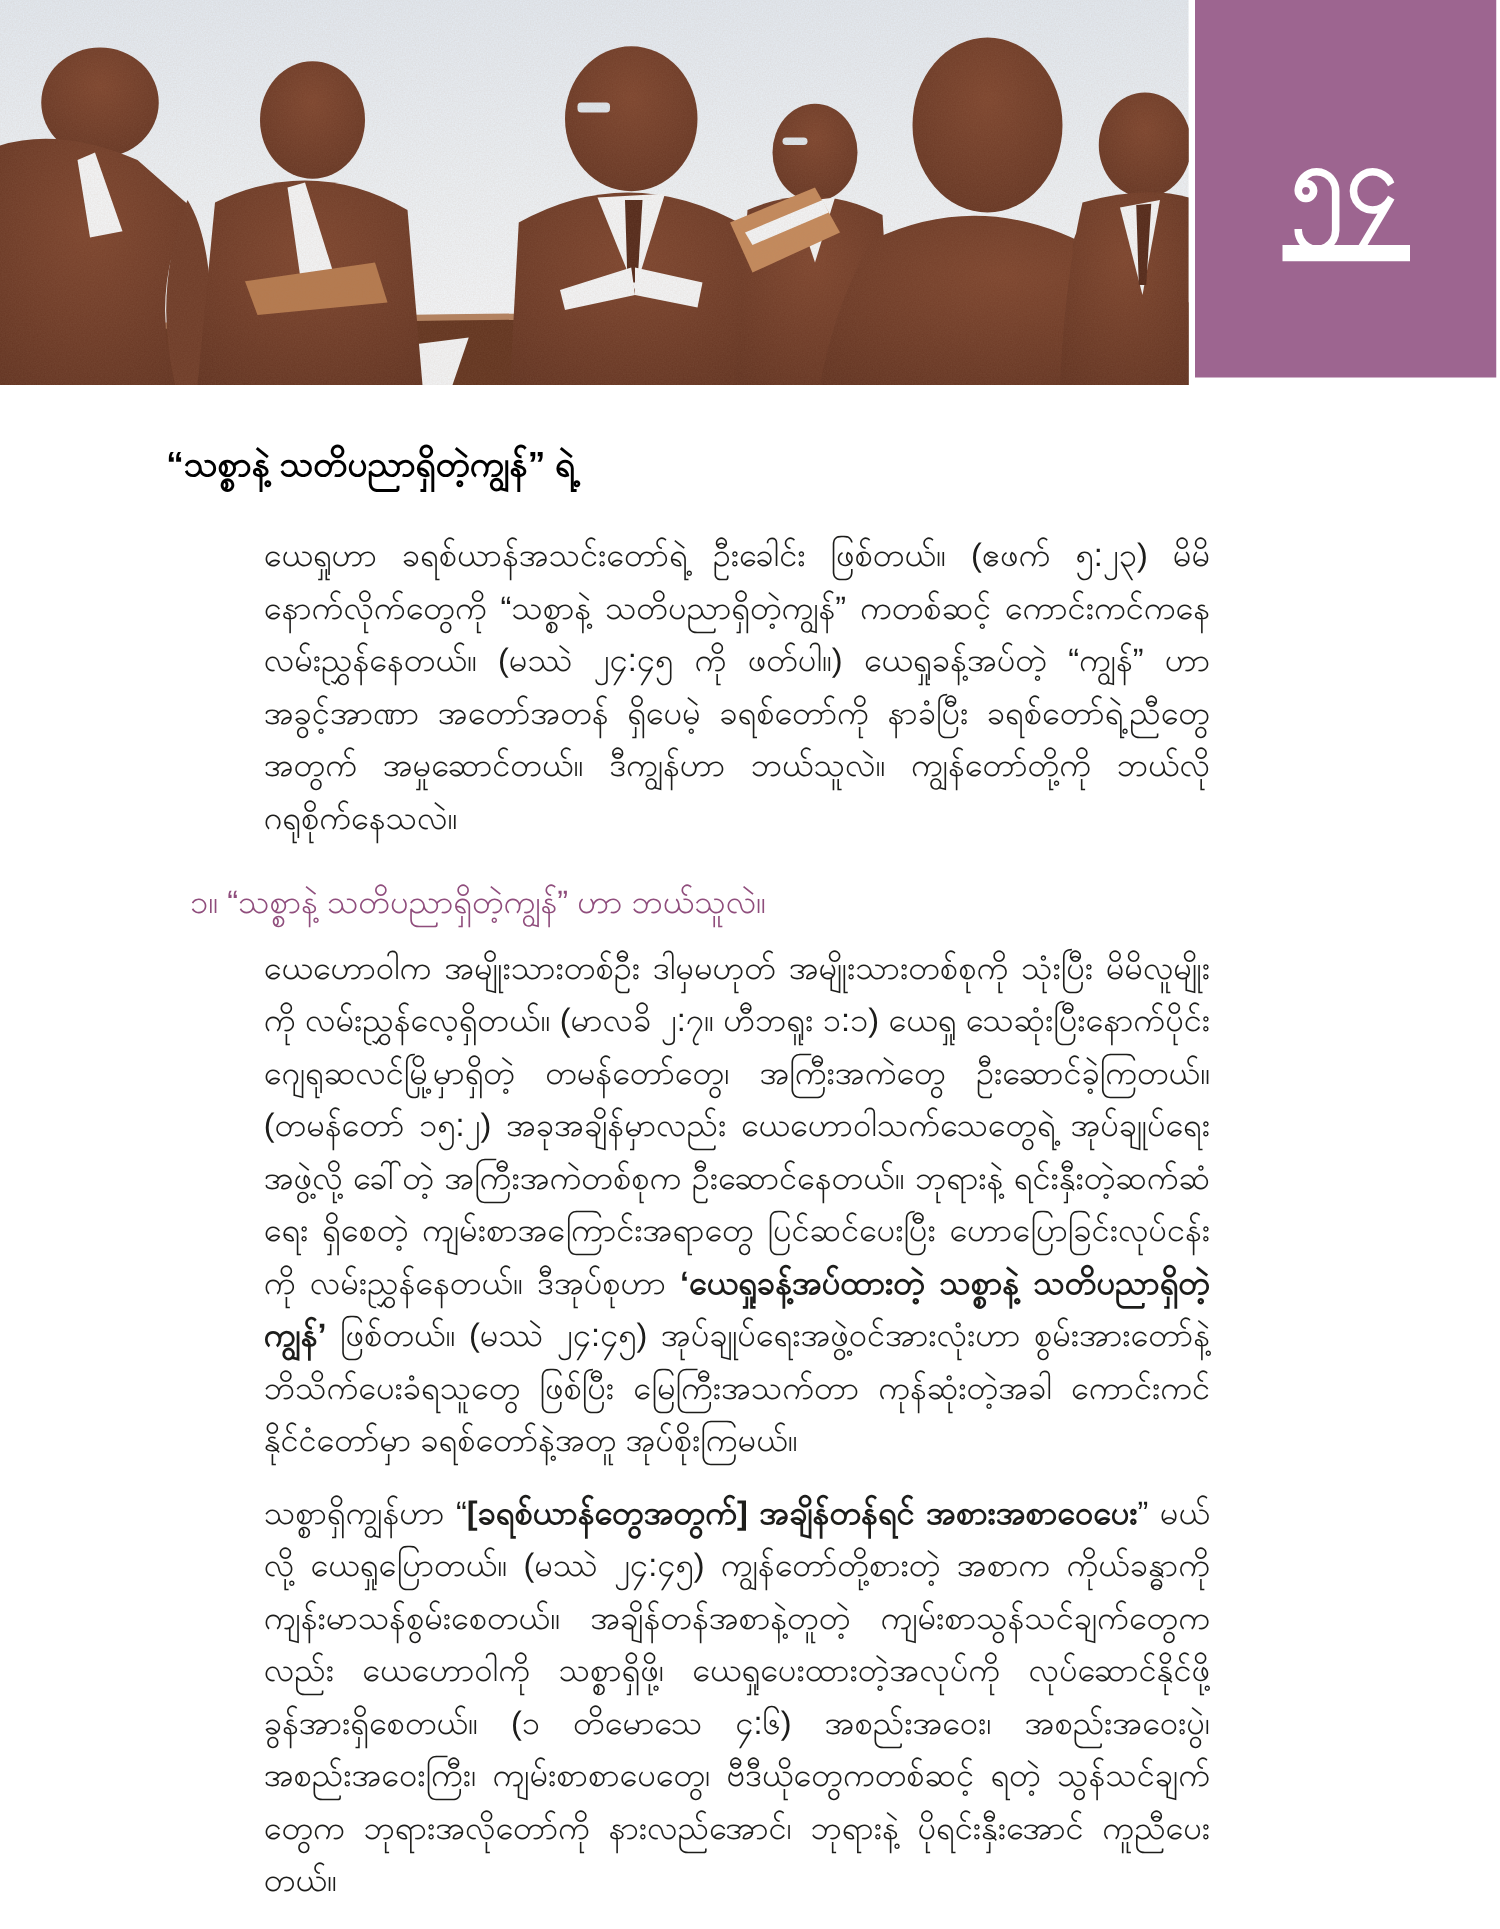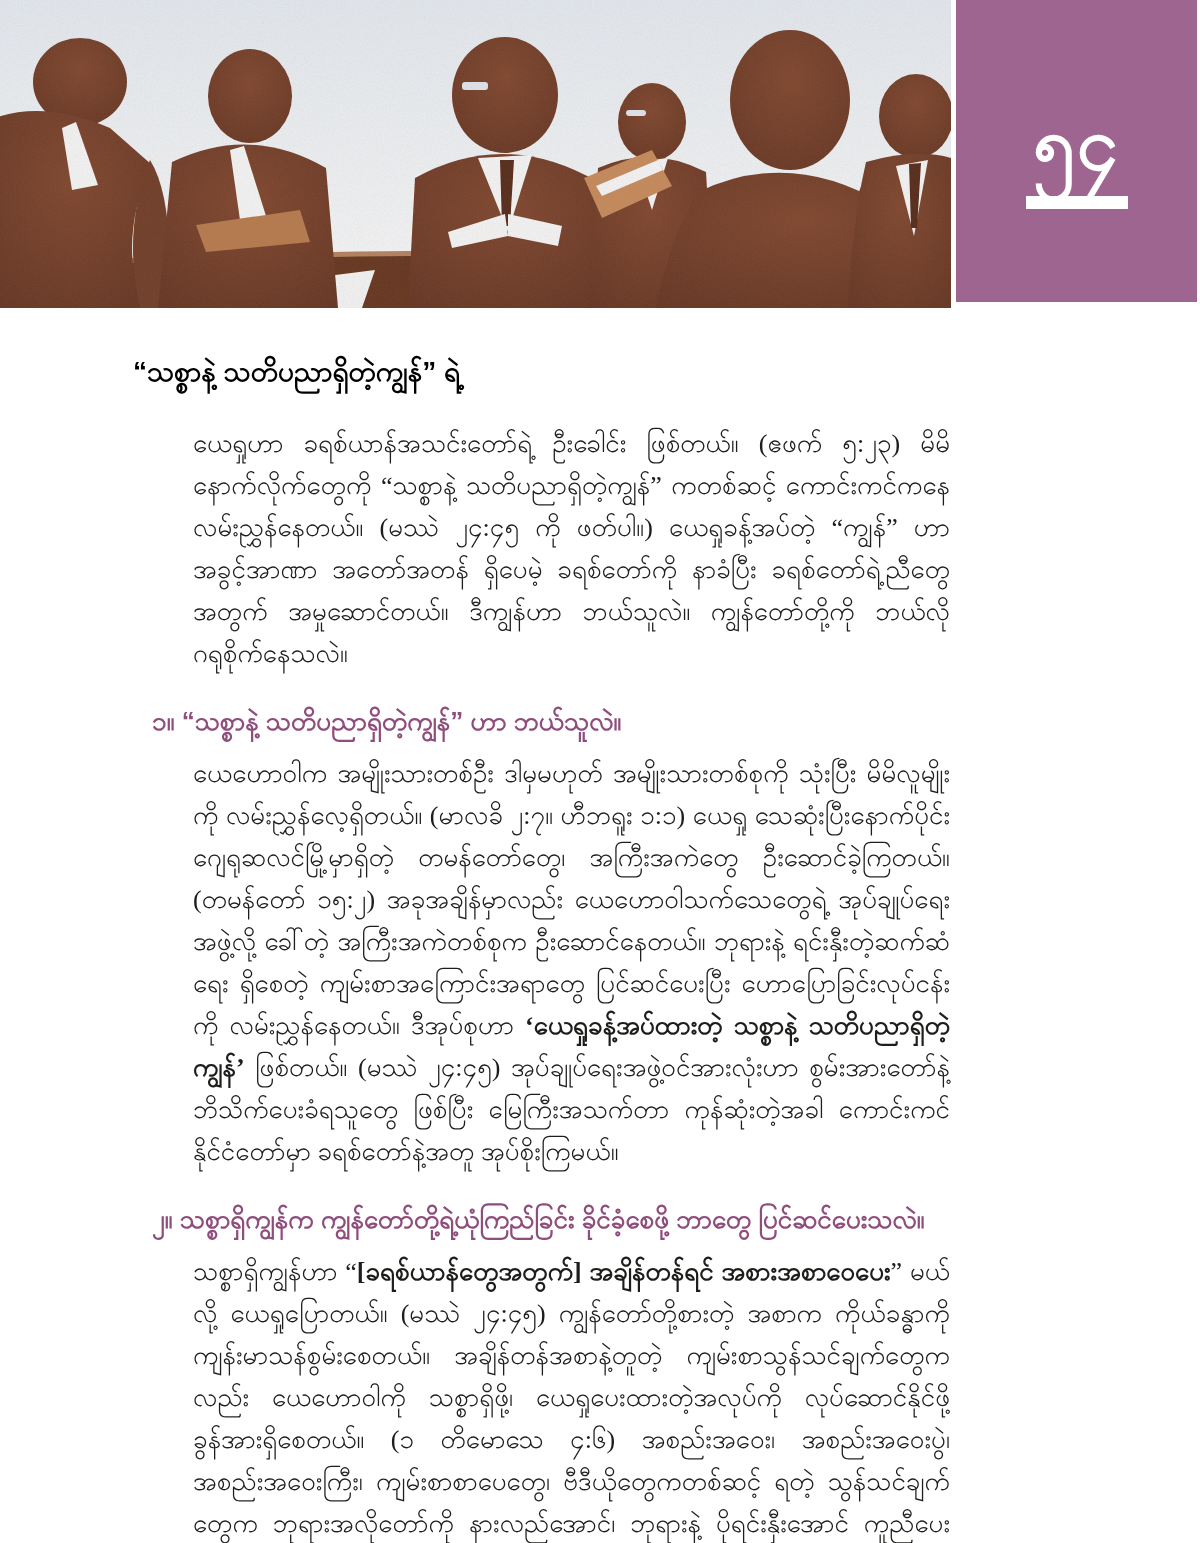--- a/index.html
+++ b/index.html
@@ -37,32 +37,31 @@
   
   .content { position: absolute; top: 308px; left: 0; width: 1200px; }
   h1.page-title {
     margin: 42px 0 30px 133px;
     width: 880px;
     font-size: 28px; line-height: 1.55;
     font-weight: 700; color: #000000;
   }
   .text-col { margin-left: 152px; width: 798px; }
   p.body-para {
-    margin: 0 0 16px 41px;
+    margin: 0 0 16px 59px;
     width: 757px;
     font-size: 26px; line-height: 42px;
     text-align: justify;
     color: #1d1d1b;
-    font-family: Liberation Serif, serif;
   }
   h2.section-heading {
     margin: 28px 0 14px 0;
     width: 798px;
     font-size: 26px; line-height: 36px;
-    font-weight: 700;
+    font-weight: 400;
     color: #8f4d7c;
   }
   .bold { font-weight: 700; }
 </style>
 </head>
 <body>
 
 <div class="page">
 
   <div class="header">
@@ -152,18 +151,17 @@
 
   <div class="content">
     <h1 class="page-title"><span>“သစ္စာနဲ့ သတိပညာရှိတဲ့ကျွန်” ရဲ့</span><br></h1>
 
     <div class="text-col">
       <p class="body-para"><span>ယေရှုဟာ ခရစ်ယာန်အသင်းတော်ရဲ့ ဦးခေါင်း ဖြစ်တယ်။ (ဧဖက် ၅:၂၃) မိမိနောက်လိုက်တွေကို “သစ္စာနဲ့ သတိပညာရှိတဲ့ကျွန်” ကတစ်ဆင့် ကောင်းကင်ကနေ လမ်းညွှန်နေတယ်။ (မဿဲ ၂၄:၄၅ ကို ဖတ်ပါ။) ယေရှုခန့်အပ်တဲ့ “ကျွန်” ဟာ အခွင့်အာဏာ အတော်အတန် ရှိပေမဲ့ ခရစ်တော်ကို နာခံပြီး ခရစ်တော်ရဲ့ညီတွေအတွက် အမှုဆောင်တယ်။ ဒီကျွန်ဟာ ဘယ်သူလဲ။ ကျွန်တော်တို့ကို ဘယ်လို ဂရုစိုက်နေသလဲ။</span></p>
 
       <h2 class="section-heading">၁။ “သစ္စာနဲ့ သတိပညာရှိတဲ့ကျွန်” ဟာ ဘယ်သူလဲ။</h2>
       <p class="body-para"><span>ယေဟောဝါက အမျိုးသားတစ်ဦး ဒါမှမဟုတ် အမျိုးသားတစ်စုကို သုံးပြီး မိမိလူမျိုးကို လမ်းညွှန်လေ့ရှိတယ်။ (မာလခိ ၂:၇။ ဟီဘရူး ၁:၁) ယေရှု သေဆုံးပြီးနောက်ပိုင်း ဂျေရုဆလင်မြို့မှာရှိတဲ့ တမန်တော်တွေ၊ အကြီးအကဲတွေ ဦးဆောင်ခဲ့ကြတယ်။ (တမန်တော် ၁၅:၂) အခုအချိန်မှာလည်း ယေဟောဝါသက်သေတွေရဲ့ အုပ်ချုပ်ရေးအဖွဲ့လို့ ခေါ်တဲ့ အကြီးအကဲတစ်စုက ဦးဆောင်နေတယ်။ ဘုရားနဲ့ ရင်းနှီးတဲ့ဆက်ဆံရေး ရှိစေတဲ့ ကျမ်းစာအကြောင်းအရာတွေ ပြင်ဆင်ပေးပြီး ဟောပြောခြင်းလုပ်ငန်းကို လမ်းညွှန်နေတယ်။ ဒီအုပ်စုဟာ </span><span class="bold">‘ယေရှုခန့်အပ်ထားတဲ့ သစ္စာနဲ့ သတိပညာရှိတဲ့ကျွန်’</span><span> ဖြစ်တယ်။ (မဿဲ ၂၄:၄၅) အုပ်ချုပ်ရေးအဖွဲ့ဝင်အားလုံးဟာ စွမ်းအားတော်နဲ့ ဘိသိက်ပေးခံရသူတွေ ဖြစ်ပြီး မြေကြီးအသက်တာ ကုန်ဆုံးတဲ့အခါ ကောင်းကင်နိုင်ငံတော်မှာ ခရစ်တော်နဲ့အတူ အုပ်စိုးကြမယ်။</span></p>
 
-      <h2 class="section-heading">၂။ သစ္စာရှိကျွန်က ကျွန်တော်တို့ရဲ့ယုံကြည်ခြင်း ခိုင်ခံ့စေဖို့ ဘာတွေ ပြင်ဆင်ပေးသလဲ။</h2>
       <p class="body-para"><span>သစ္စာရှိကျွန်ဟာ “</span><span class="bold">[ခရစ်ယာန်တွေအတွက်] အချိန်တန်ရင် အစားအစာဝေပေး</span><span>” မယ်လို့ ယေရှုပြောတယ်။ (မဿဲ ၂၄:၄၅) ကျွန်တော်တို့စားတဲ့ အစာက ကိုယ်ခန္ဓာကို ကျန်းမာသန်စွမ်းစေတယ်။ အချိန်တန်အစာနဲ့တူတဲ့ ကျမ်းစာသွန်သင်ချက်တွေကလည်း ယေဟောဝါကို သစ္စာရှိဖို့၊ ယေရှုပေးထားတဲ့အလုပ်ကို လုပ်ဆောင်နိုင်ဖို့ ခွန်အားရှိစေတယ်။ (၁ တိမောသေ ၄:၆) အစည်းအဝေး၊ အစည်းအဝေးပွဲ၊ အစည်းအဝေးကြီး၊ ကျမ်းစာစာပေတွေ၊ ဗီဒီယိုတွေကတစ်ဆင့် ရတဲ့ သွန်သင်ချက်တွေက ဘုရားအလိုတော်ကို နားလည်အောင်၊ ဘုရားနဲ့ ပိုရင်းနှီးအောင် ကူညီပေးတယ်။</span></p>
     </div>
   </div>
 
 </div>
 
 </body></html>

